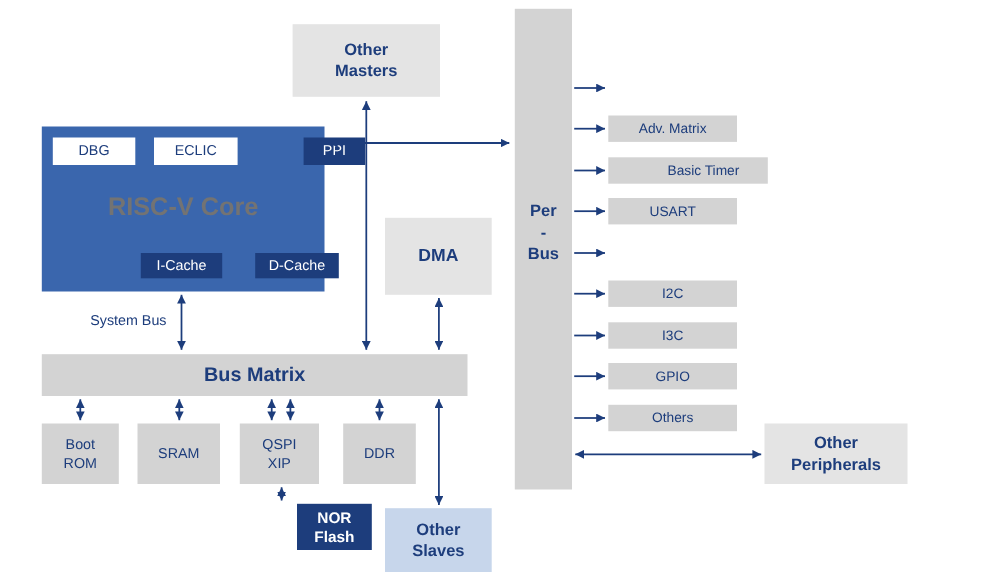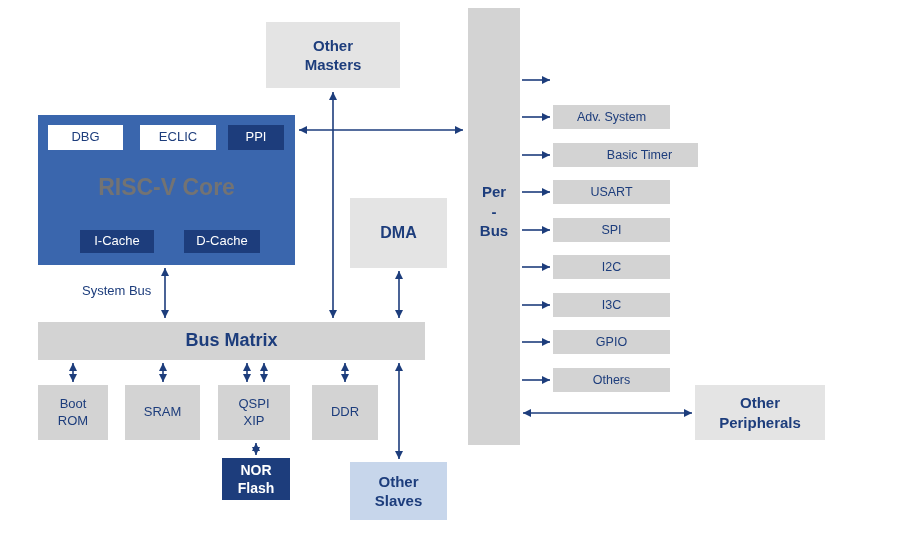--- a/index.html
+++ b/index.html
@@ -16,21 +16,21 @@
     display: flex;
     align-items: center;
     justify-content: center;
     text-align: center;
     white-space: pre-line;
     line-height: 1.3;
   }
   .gray       { background: #d3d3d3; color: #1d3d7c; }
   .lightgray  { background: #e4e4e4; color: #1d3d7c; }
   .corefill   { background: #3a66ad; color: #ffffff; }
-  .navyfill   { background: #1d3d7c; color: #ffffff; }
+  .navyfill   { background: #1d3d7c; color: #ffffff; margin-left: 48px; }
   .whitefill  { background: #ffffff; color: #1d3d7c; }
   .lightblue  { background: #c7d6eb; color: #1d3d7c; }
   .bold       { font-weight: bold; }
   .fs12 { font-size: 12.5px; }
   .fs13 { font-size: 13px; }
   .fs14 { font-size: 14px; }
   .fs15 { font-size: 15px; }
   .fs16 { font-size: 16px; }
   .fs18 { font-size: 18px; }
   .fs23 { font-size: 23px; }
@@ -79,24 +79,23 @@
   <div class="box gray fs13" style="left:218px; top:385px; width:72px; height:55px;">QSPI
 XIP</div>
   <div class="box gray fs13" style="left:312px; top:385px; width:66px; height:55px;">DDR</div>
 
   <div class="box navyfill fs14" style="left:222px; top:458px; width:68px; height:42px; font-weight:600;">NOR
 Flash</div>
 
   <div class="box lightblue bold fs15" style="left:350px; top:462px; width:97px; height:58px;">Other
 Slaves</div>
 
-  <div class="box gray fs12" style="left:553px; top:105px; width:117px; height:24px;">Adv. System</div>
+  <div class="box gray fs12" style="left:553px; top:105px; width:117px; height:24px;">Adv. Matrix</div>
   <div class="box gray fs12" style="left:553px; top:143px; width:117px; height:24px;padding-left:28px;">Basic Timer</div>
   <div class="box gray fs12" style="left:553px; top:180px; width:117px; height:24px;">USART</div>
-  <div class="box gray fs12" style="left:553px; top:218px; width:117px; height:24px;">SPI</div>
   <div class="box gray fs12" style="left:553px; top:255px; width:117px; height:24px;">I2C</div>
   <div class="box gray fs12" style="left:553px; top:293px; width:117px; height:24px;">I3C</div>
   <div class="box gray fs12" style="left:553px; top:330px; width:117px; height:24px;">GPIO</div>
   <div class="box gray fs12" style="left:553px; top:368px; width:117px; height:24px;">Others</div>
 
   <div class="box lightgray bold fs15" style="left:695px; top:385px; width:130px; height:55px;">Other
 Peripherals</div>
 
   <svg id="arrow-layer" viewBox="0 0 900 534" xmlns="http://www.w3.org/2000/svg">
     <defs>

